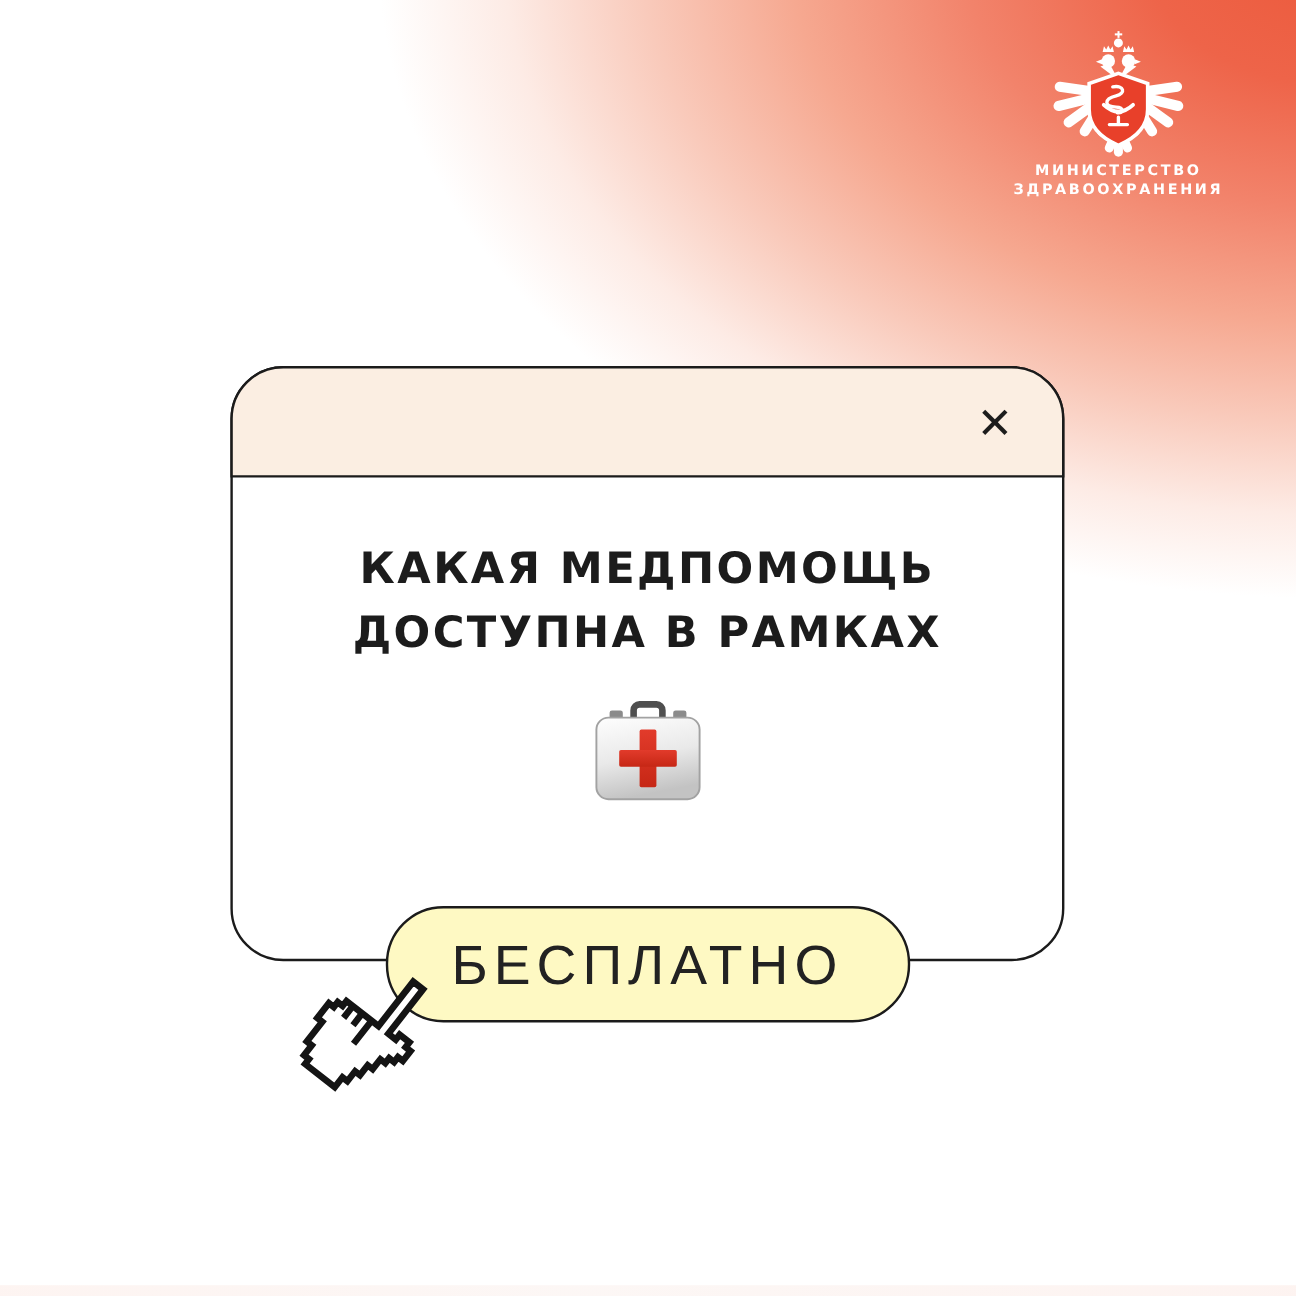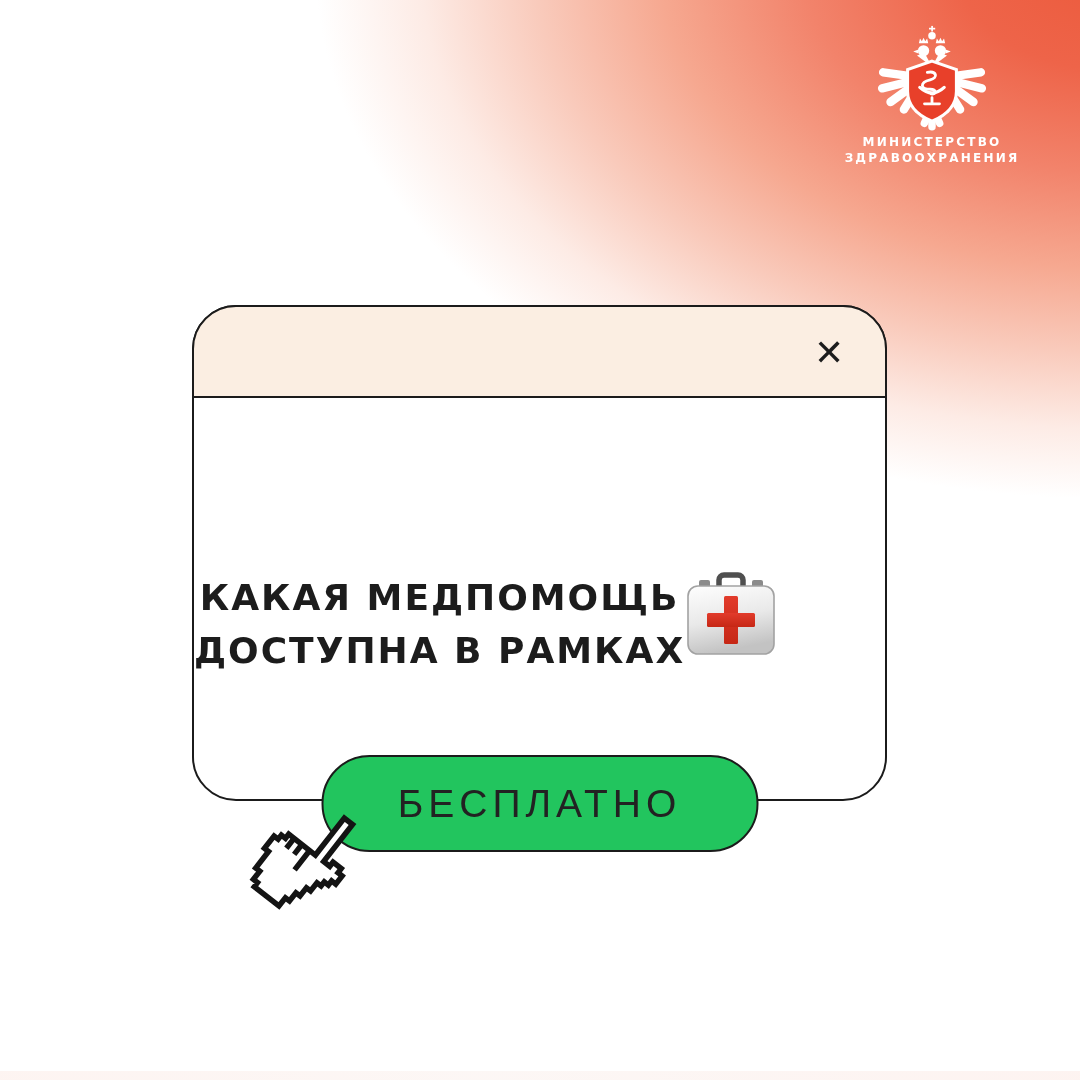--- a/index.html
+++ b/index.html
@@ -47,41 +47,41 @@
   .close-btn{
     position:absolute; top:24px; right:34px;
     width:44px; height:44px;
     display:flex; align-items:center; justify-content:center;
     font-size:36px; font-weight:400; color:#1c1c1c;
     font-family:"Liberation Sans",sans-serif;
     cursor:pointer; user-select:none; line-height:1;
   }
   .dialog-body{
     position:absolute; left:0; right:0; top:93px; bottom:0;
-    display:flex; flex-direction:row; align-items:center;
+    display:flex; flex-direction:column; align-items:center;
   }
   .dlg-title{
     margin-top:48px;
     text-align:center;
     color:#1c1c1c;
     font-weight:bold;
     font-size:36px; line-height:53px; letter-spacing:2px;
     white-space:nowrap;
   }
   .kit-icon{ margin-top:26px; width:92px; height:90px; }
   
   .free-btn{
     position:absolute; left:50%; top:448px; transform:translateX(-50%);
     width:437px; height:97px; z-index:5;
-    background:#22c55e;
+    background:#fef9c3;
     border:2.5px solid #1b1b1b;
     border-radius:48px;
     display:flex; align-items:center; justify-content:center;
     font-family:"Liberation Sans",sans-serif;
-    font-size:39px; font-weight:300; letter-spacing:5px;
+    font-size:46px; font-weight:300; letter-spacing:5px;
     color:#222222; cursor:pointer; white-space:nowrap;
   }
   
   .hand-cursor{
     position:absolute; left:258px; top:799px;
     width:97px; height:118px; z-index:6;
     transform:rotate(38deg);
     transform-origin:50% 50%;
     pointer-events:none;
   }

